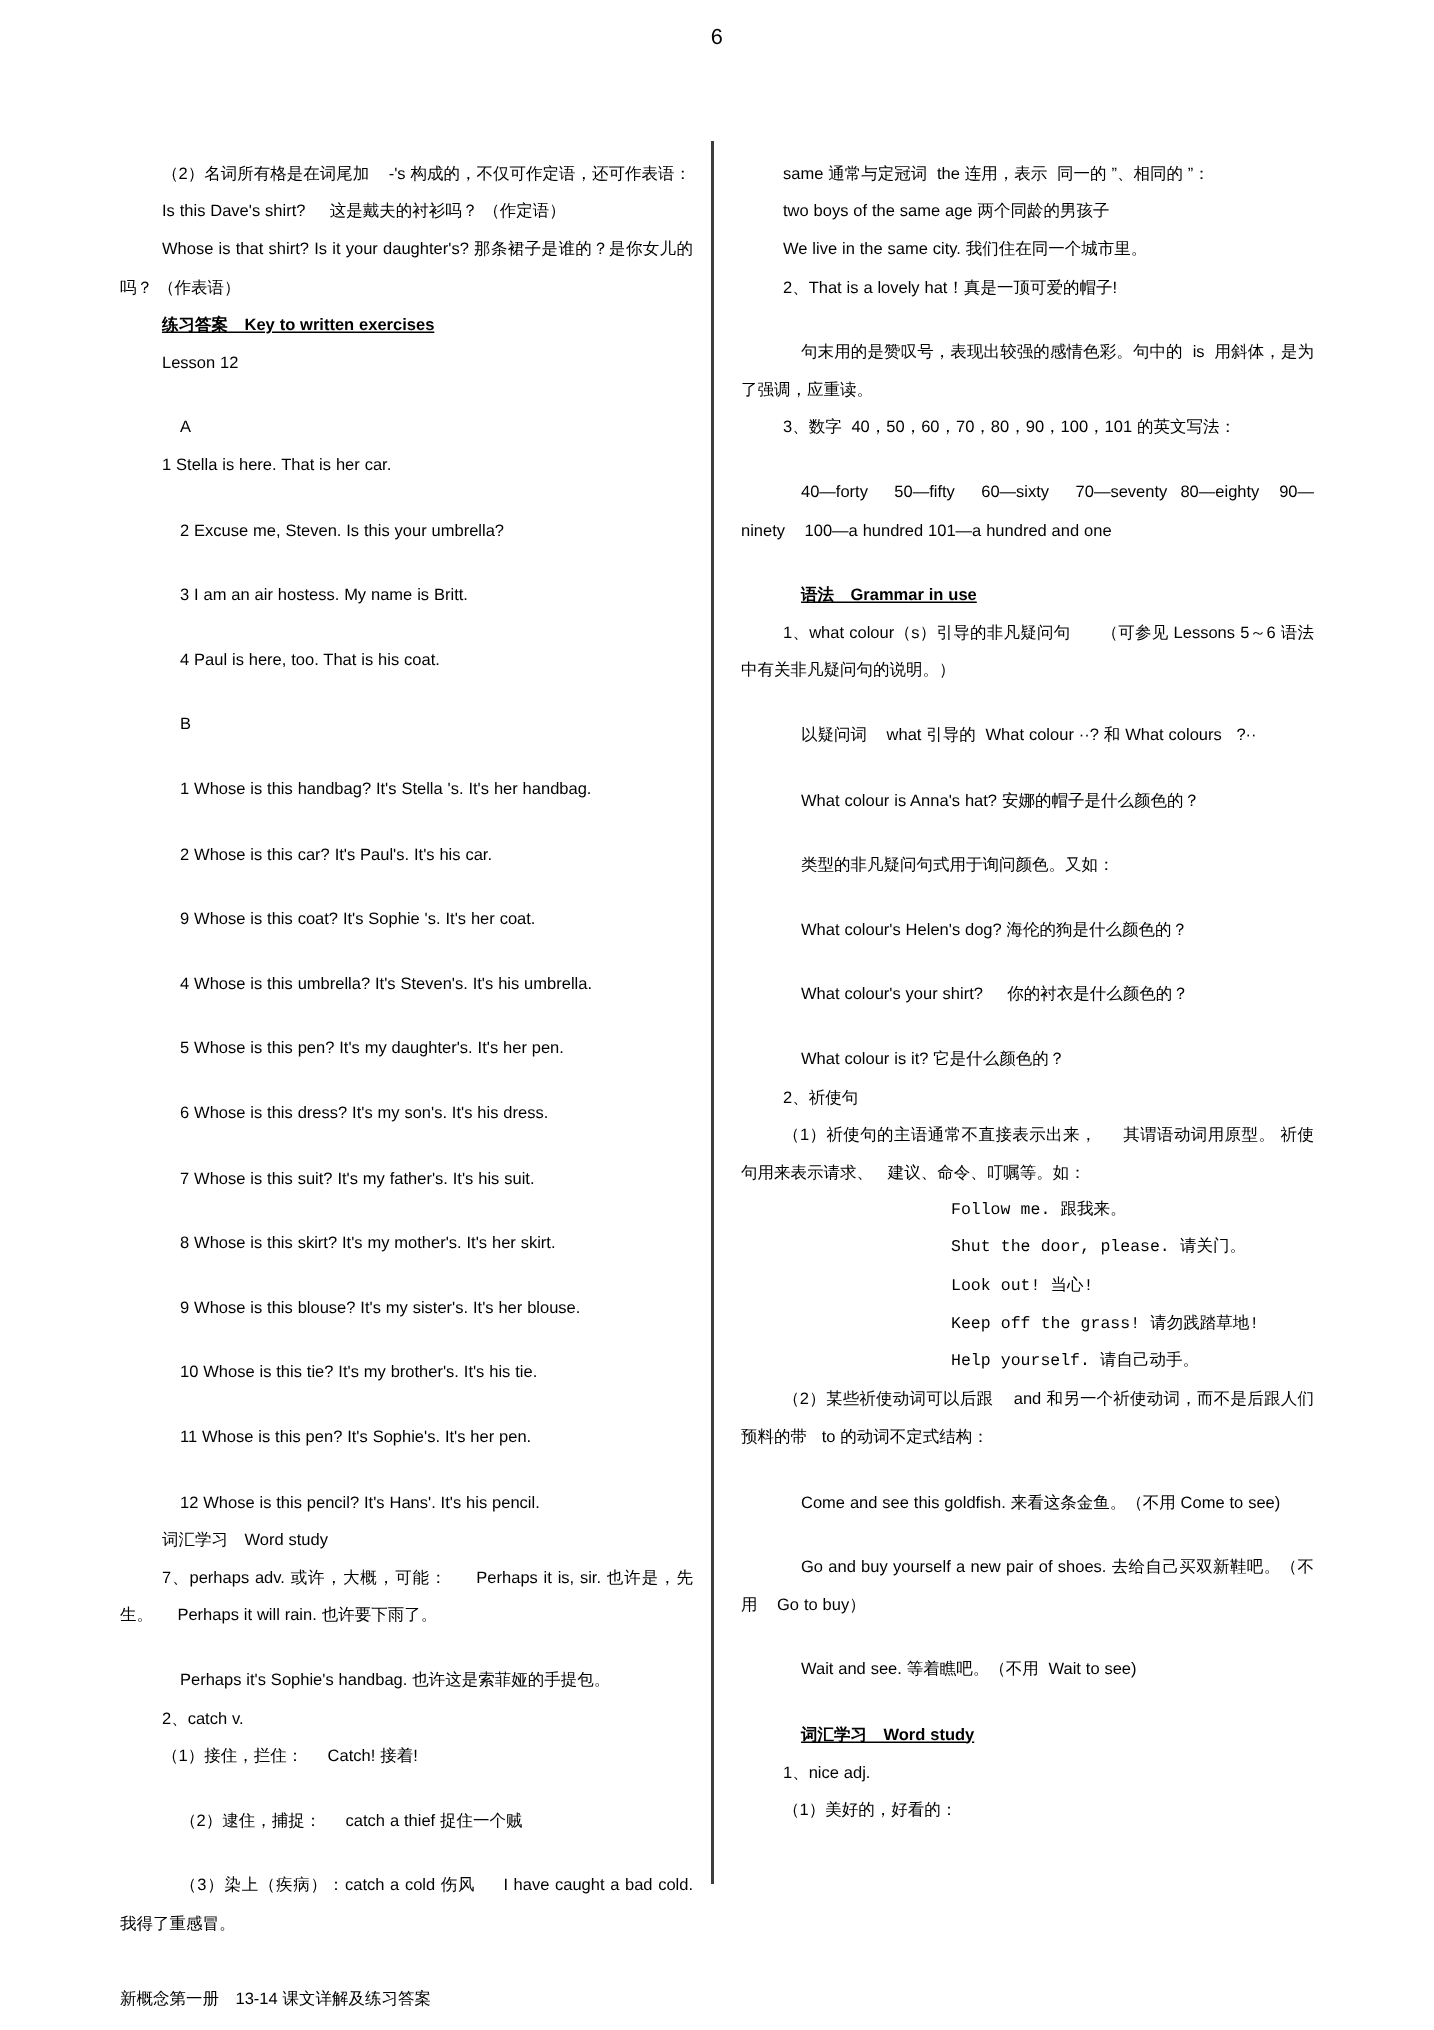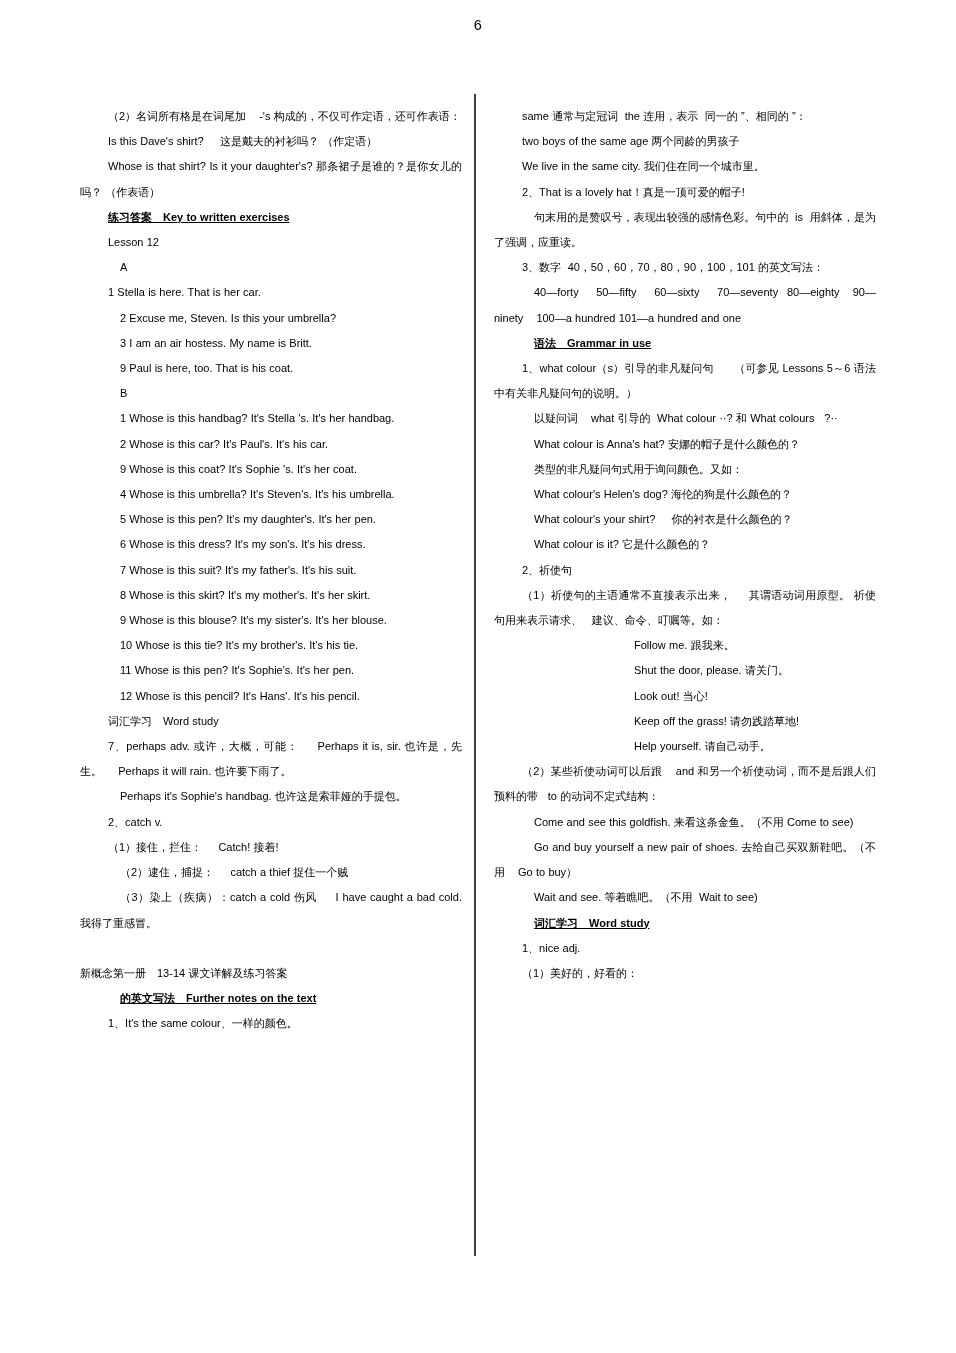--- a/index.html
+++ b/index.html
@@ -58,23 +58,23 @@
     width: 2px;
     height: 1162px;
     background: #3d3d3d;
   }
   p {
     margin: 0;
     padding: 0;
     white-space: pre-wrap;
   }
   .indent  { text-indent: 28px; }
-  .indent2 { text-indent: 40px; }
+  .indent2 { text-indent: 40px; margin-top: 18px; }
   .noindent{ text-indent: 0; }
-  .deep    { text-indent: 140px; }
+  .deep    { text-indent: 140px; font-family: Liberation Mono, monospace; }
   .bold    { font-weight: bold; text-decoration: underline; }
   .gap { height: 25px; }
 </style>
 </head>
 <body>
 
 <div class="page">
 
   <div class="page-number">6</div>
 
@@ -85,21 +85,21 @@
     <div class="col col-left" id="col-left">
         <p class="indent">（2）名词所有格是在词尾加    -'s 构成的，不仅可作定语，还可作表语：</p>
         <p class="indent">Is this Dave's shirt?     这是戴夫的衬衫吗？ （作定语）</p>
         <p class="indent">Whose is that shirt? Is it your daughter's? 那条裙子是谁的？是你女儿的吗？ （作表语）</p>
         <p class="indent bold">练习答案　Key to written exercises</p>
         <p class="indent">Lesson 12</p>
         <p class="indent2">A</p>
         <p class="indent">1 Stella is here. That is her car.</p>
         <p class="indent2">2 Excuse me, Steven. Is this your umbrella?</p>
         <p class="indent2">3 I am an air hostess. My name is Britt.</p>
-        <p class="indent2">9 Paul is here, too. That is his coat.</p>
+        <p class="indent2">4 Paul is here, too. That is his coat.</p>
         <p class="indent2">B</p>
         <p class="indent2">1 Whose is this handbag? It's Stella 's. It's her handbag.</p>
         <p class="indent2">2 Whose is this car? It's Paul's. It's his car.</p>
         <p class="indent2">9 Whose is this coat? It's Sophie 's. It's her coat.</p>
         <p class="indent2">4 Whose is this umbrella? It's Steven's. It's his umbrella.</p>
         <p class="indent2">5 Whose is this pen? It's my daughter's. It's her pen.</p>
         <p class="indent2">6 Whose is this dress? It's my son's. It's his dress.</p>
         <p class="indent2">7 Whose is this suit? It's my father's. It's his suit.</p>
         <p class="indent2">8 Whose is this skirt? It's my mother's. It's her skirt.</p>
         <p class="indent2">9 Whose is this blouse? It's my sister's. It's her blouse.</p>

